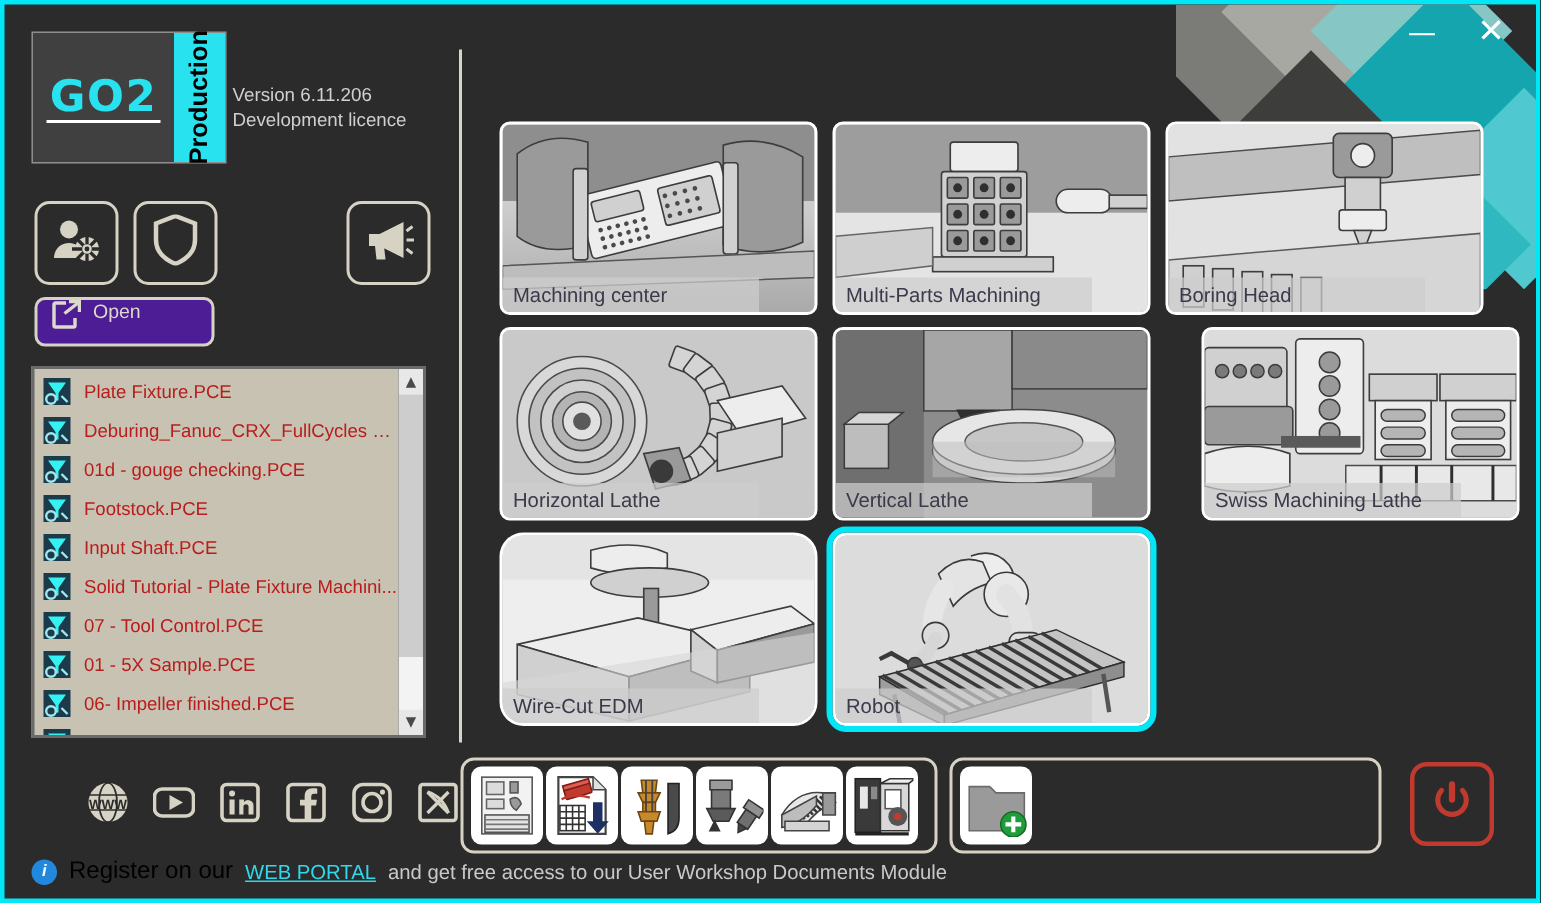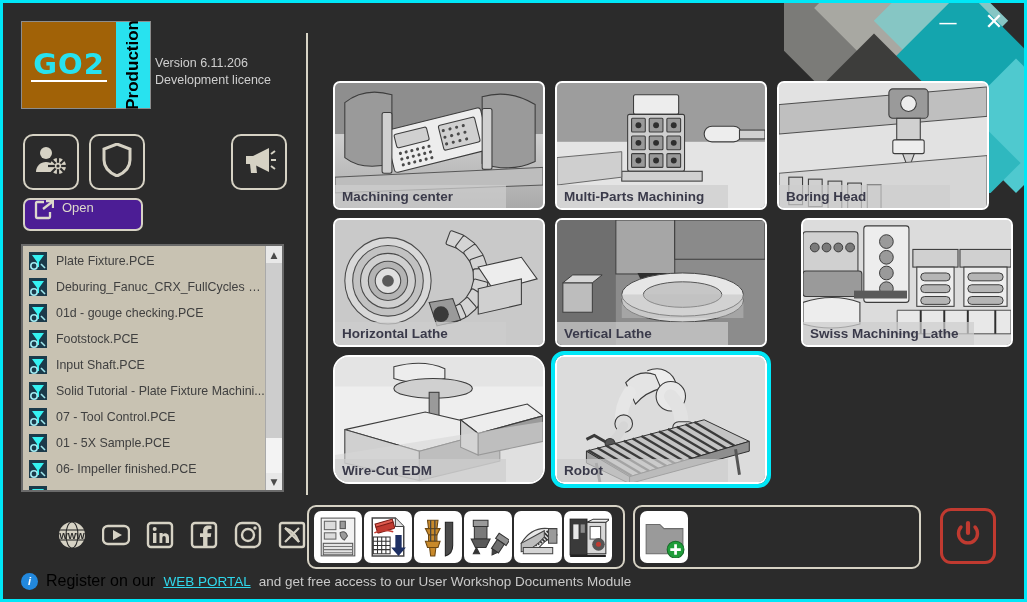--- a/index.html
+++ b/index.html
@@ -25,21 +25,21 @@
     position: absolute; top: 4px; width: 36px; height: 30px;
     color: #ffffff; font-size: 19px; line-height: 30px; text-align: center;
     cursor: pointer; z-index: 20; font-family: "DejaVu Sans", sans-serif;
   }
   #btn-min { right: 58px; }
   #btn-close { right: 12px; font-size: 22px; }
 
   
   #logo {
     position: absolute; left: 18px; top: 18px; width: 130px; height: 88px;
-    background: #a16207; border: 1px solid #8d8d8d; display: flex;
+    background: #404040; border: 1px solid #8d8d8d; display: flex;
   }
   #logo-text {
     flex: 1; display: flex; flex-direction: column;
     align-items: center; justify-content: center;
     font-family: "DejaVu Sans", sans-serif;
   }
   #logo-go2 {
     color: #28e2ef; font-size: 29px; font-weight: bold; letter-spacing: 1px;
     line-height: 30px; border-bottom: 2px solid #ffffff; padding: 0 2px 1px 2px;
   }
@@ -83,21 +83,21 @@
     background: #c8c2b2; border: 2px solid #6a6a6a;
     display: flex; overflow: hidden;
   }
   #filelist-items { flex: 1; overflow: hidden; padding-top: 2px; }
   .file-row {
     display: flex; align-items: center; height: 26px;
     padding-left: 5px; cursor: pointer;
   }
   .file-ico { width: 20px; height: 20px; margin-right: 8px; flex: none; }
   .file-name {
-    color: #404040; font-size: 12.4px; white-space: nowrap;
+    color: #b91c1c; font-size: 12.4px; white-space: nowrap;
     overflow: hidden; text-overflow: ellipsis;
   }
   #filelist-sb {
     width: 17px; background: #efefef; border-left: 1px solid #a9a9a9;
     display: flex; flex-direction: column; flex: none;
   }
   .sb-arrow {
     height: 17px; background: #e8e8e8; color: #4a4a4a; font-size: 9px;
     display: flex; align-items: center; justify-content: center; cursor: pointer;
     font-family: "DejaVu Sans", sans-serif;
@@ -119,21 +119,21 @@
     overflow: hidden; cursor: pointer;
   }
   .tile.sel {
     outline: 4px solid #00e7f7; outline-offset: 0px;
     border-radius: 9px;
   }
   .tile-art { position: absolute; inset: 0; }
   .tile-label {
     position: absolute; left: 0; bottom: 0; width: 82%; height: 23px;
     background: rgba(205,205,205,0.72);
-    color: #3a3a4a; font-size: 13.5px; font-weight: bold;
+    color: #3a3a4a; font-size: 13.5px; font-weight: normal;
     display: flex; align-items: center; padding-left: 7px; white-space: nowrap;
   }
 
   
   #social { position: absolute; left: 55px; top: 518px; display: flex; gap: 16px; }
   .soc { width: 28px; height: 28px; cursor: pointer; }
 
   
   #tb1 {
     position: absolute; left: 304px; top: 502px; width: 318px; height: 64px;

